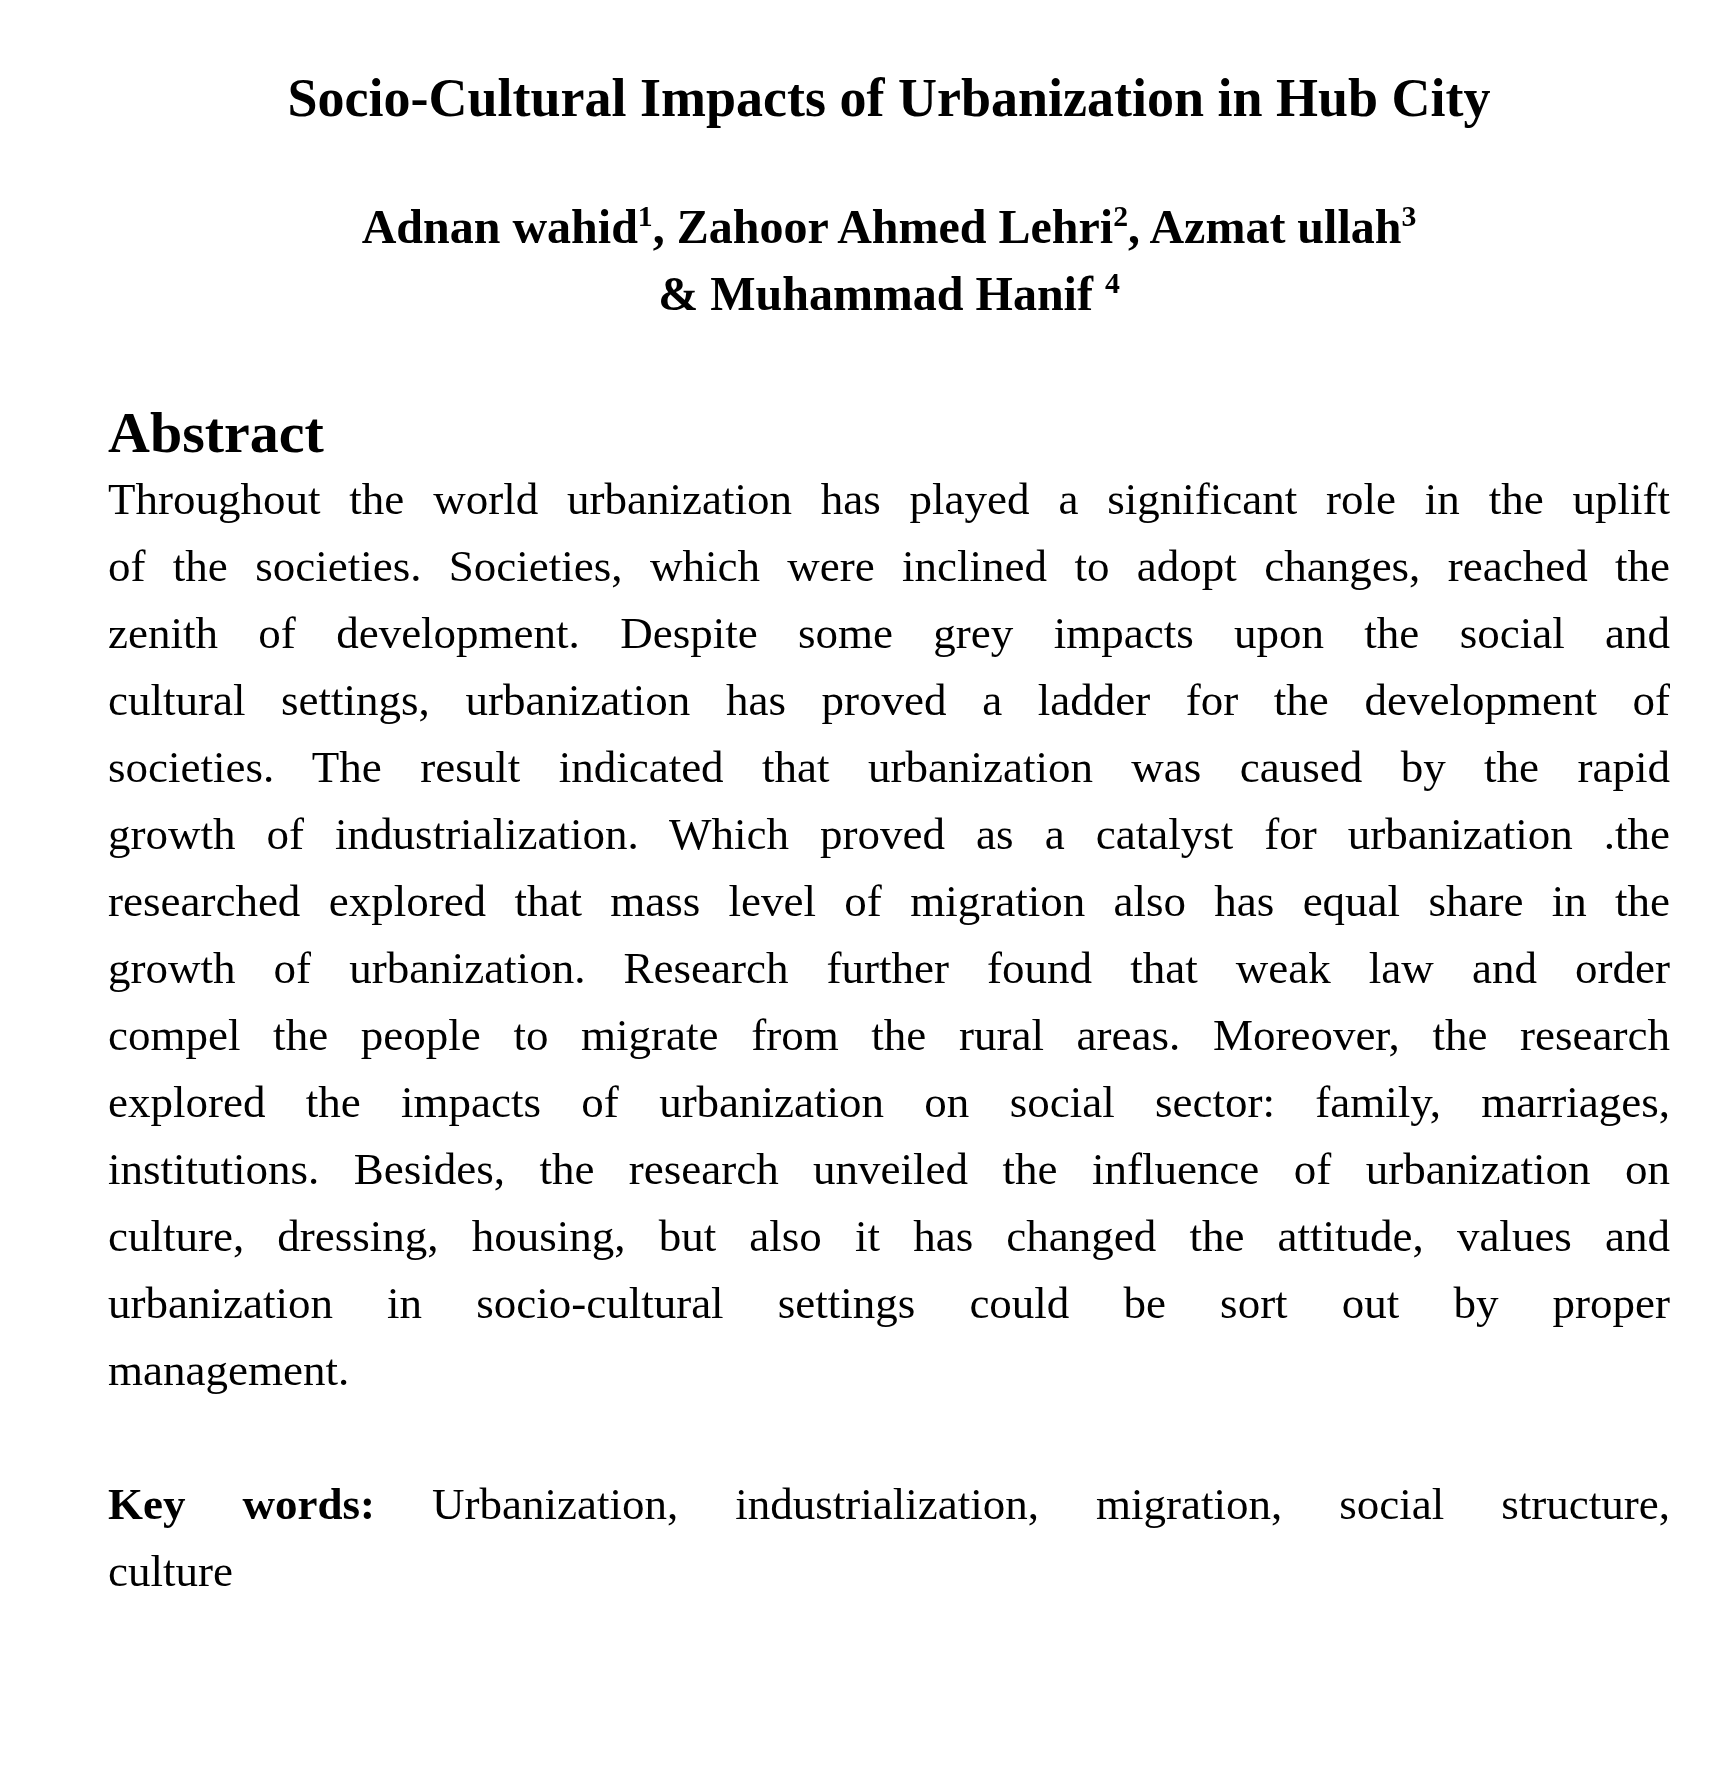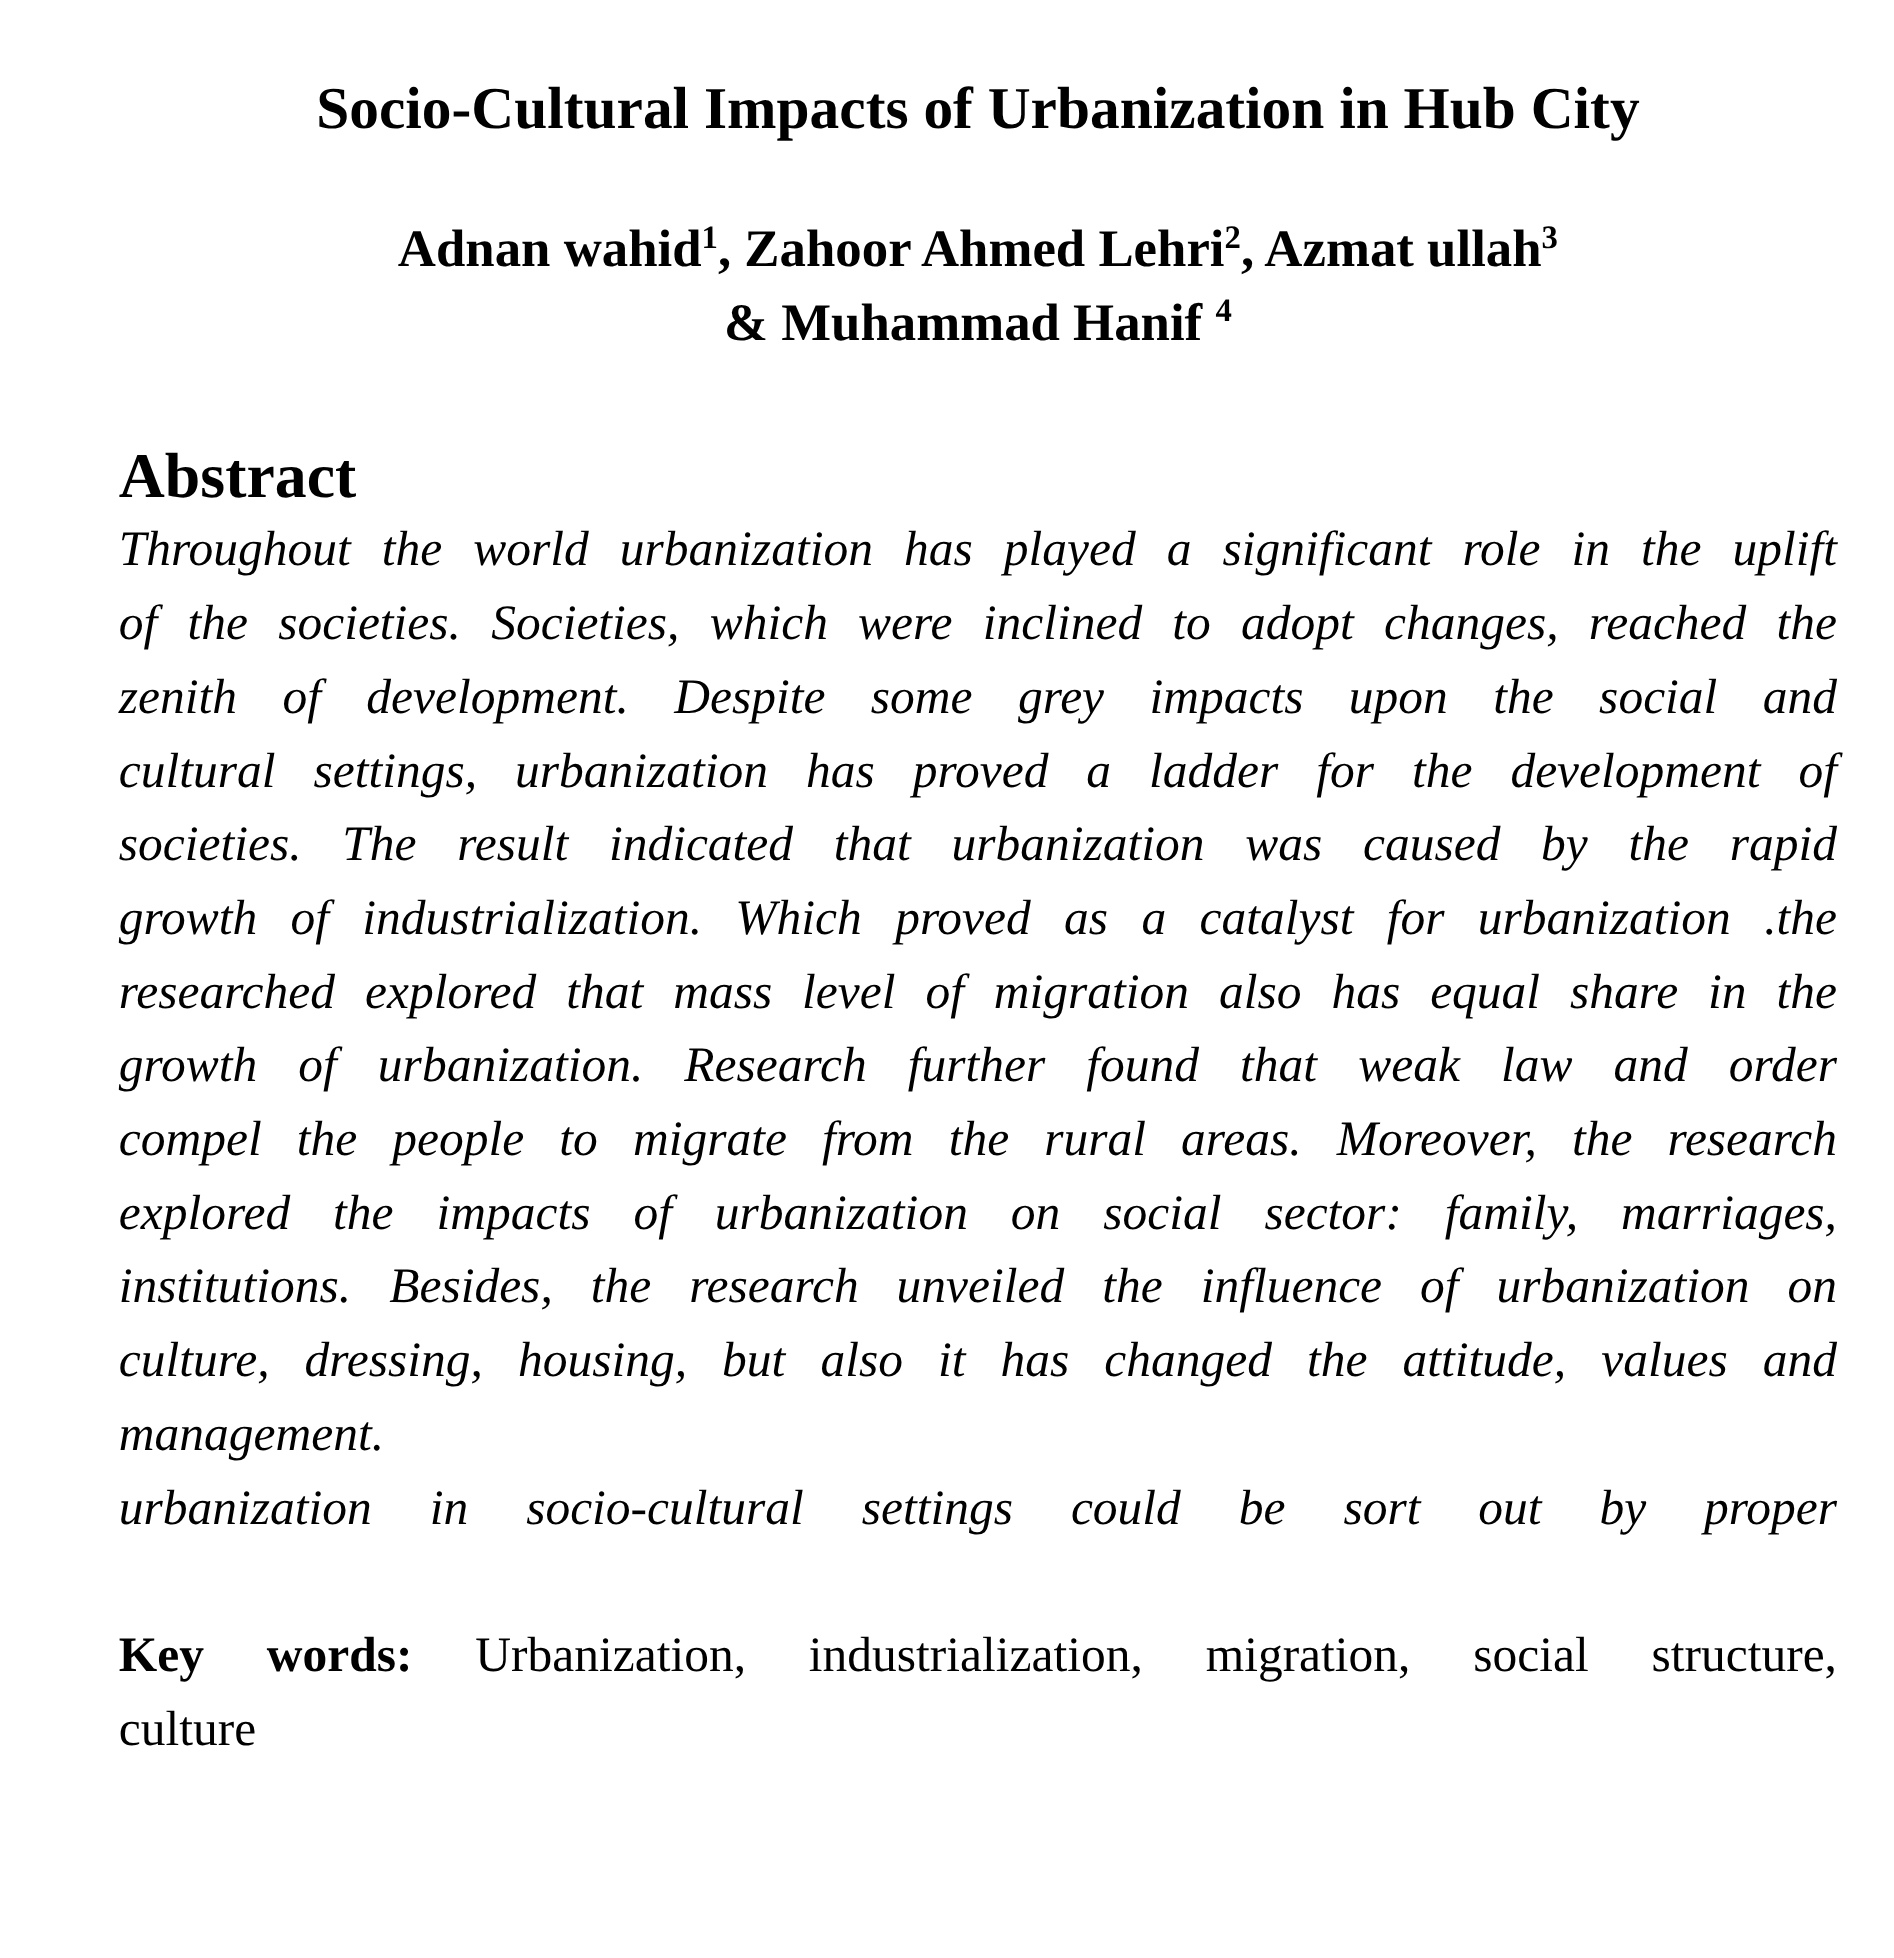--- a/index.html
+++ b/index.html
@@ -42,21 +42,20 @@
   .abstract-heading {
     margin-top: 72px;
     font-weight: bold;
     font-size: 58px;
     line-height: 67px;
     text-align: left;
   }
   .abstract-body {
     font-size: 45px;
     line-height: 67px;
-    font-style: italic;
   }
   .just-line {
     text-align: justify;
     text-align-last: justify;
   }
   .just-line.last-line {
     text-align-last: left;
   }
   .keywords {
     margin-top: 67px;
@@ -89,22 +88,22 @@
       <div class="just-line">zenith of development. Despite some grey impacts upon the social and</div>
       <div class="just-line">cultural settings, urbanization has proved a ladder for the development of</div>
       <div class="just-line">societies. The result indicated that urbanization was caused by the rapid</div>
       <div class="just-line">growth of industrialization. Which proved as a catalyst for urbanization .the</div>
       <div class="just-line">researched explored that mass level of migration also has equal share in the</div>
       <div class="just-line">growth of urbanization. Research further found that weak law and order</div>
       <div class="just-line">compel the people to migrate from the rural areas. Moreover, the research</div>
       <div class="just-line">explored the impacts of urbanization on social sector: family, marriages,</div>
       <div class="just-line">institutions. Besides, the research unveiled the influence of urbanization on</div>
       <div class="just-line">culture, dressing, housing, but also it has changed the attitude, values and</div>
+      <div class="just-line">urbanization in socio-cultural settings could be sort out by proper</div>
       <div class="just-line last-line">management.</div>
-      <div class="just-line">urbanization in socio-cultural settings could be sort out by proper</div>
     </div>
 
   <div class="keywords">
     <div class="kw-line1"><span class="bold">Key words:</span><span> Urbanization, industrialization, migration, social structure,</span></div>
     <div>culture</div>
   </div>
 
 </div>
 
 </body></html>

